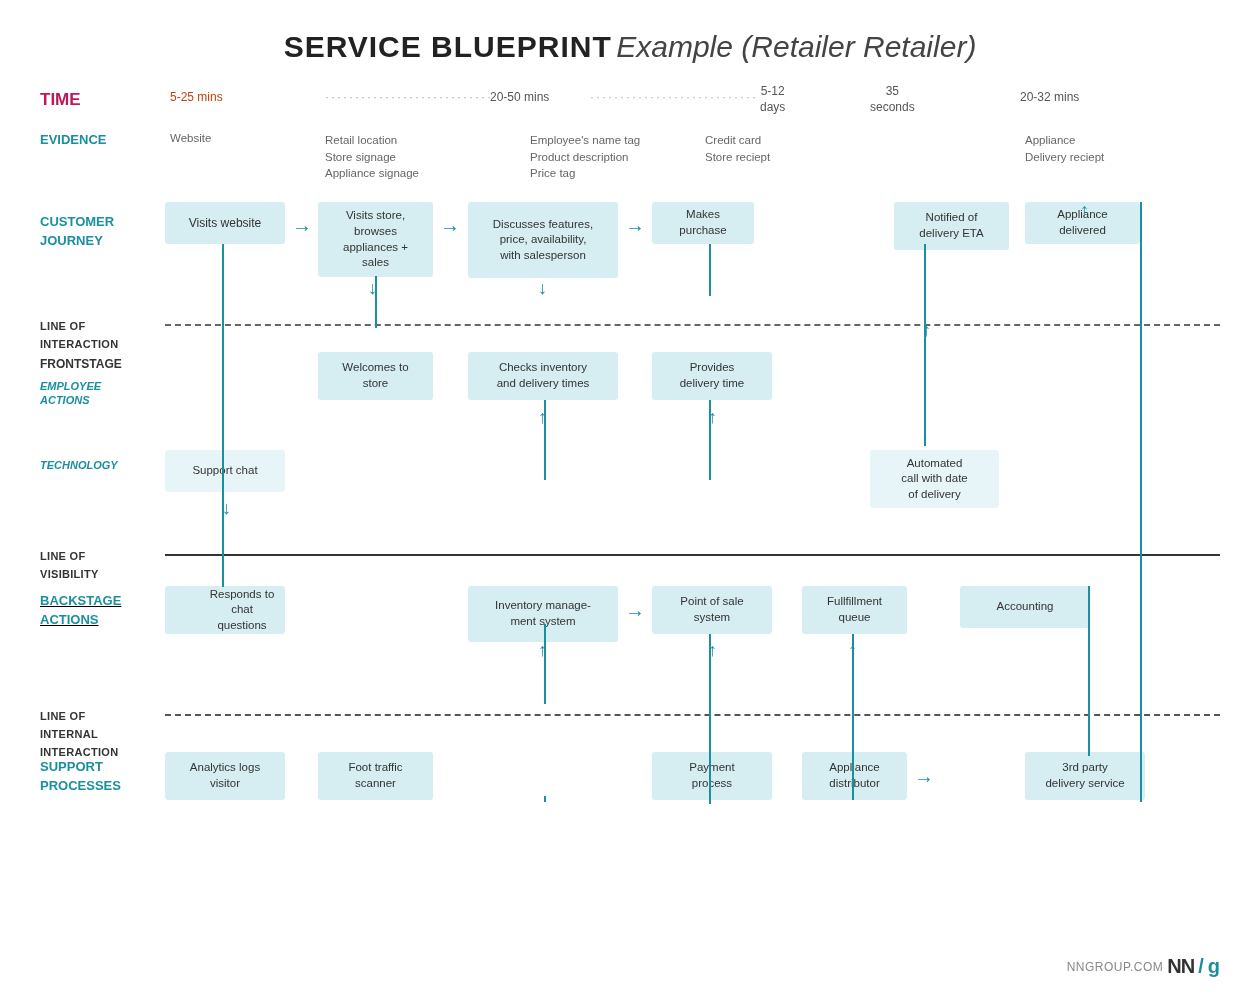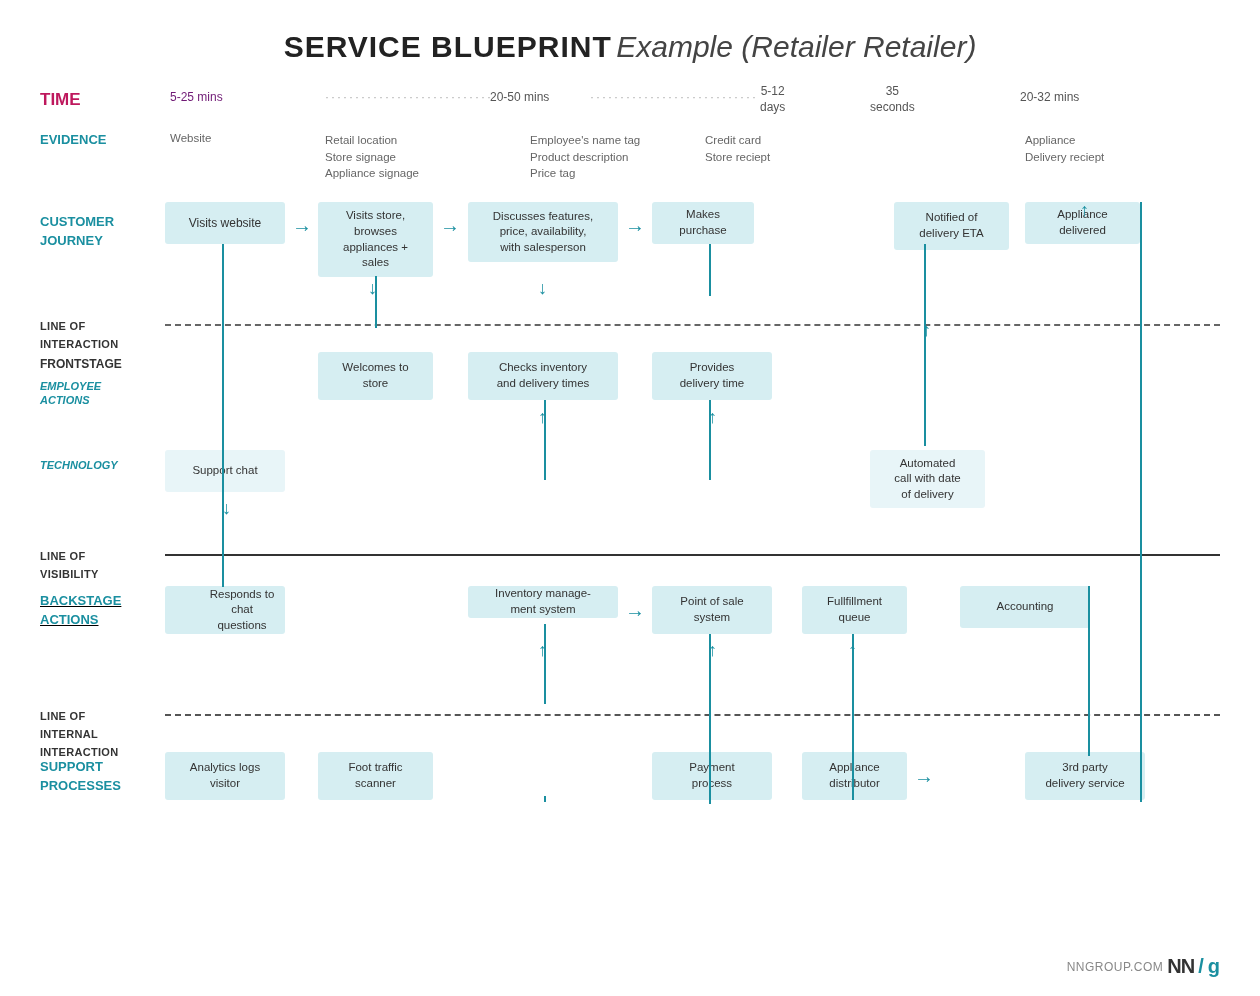--- a/index.html
+++ b/index.html
@@ -94,21 +94,21 @@
   <div class="title-area">
     <span class="title-bold">SERVICE BLUEPRINT</span>
     <span class="title-italic"> <span>Example (Retailer Retailer)</span></span>
   </div>
 
   <div class="blueprint-canvas">
 
     <div style="position:absolute; top:0; left:0; width:100%; display:flex; align-items:center;">
       <span style="width:130px; min-width:130px; font-size:17px; font-weight:800; color:#be185d; text-transform:uppercase;">TIME</span>
       <div style="flex:1; position:relative; height:36px;">
-        <span style="position:absolute; left:0; top:8px; font-size:12px; color:#701a75;">5-25 mins</span>
+        <span style="position:absolute; left:0; top:8px; font-size:12px; color:#c2410c;">5-25 mins</span>
         <span style="position:absolute; left:155px; top:8px; font-size:12px; color:#aaa; letter-spacing:2px;">····························</span>
         <span style="position:absolute; left:320px; top:8px; font-size:12px; color:#555;">20-50 mins</span>
         <span style="position:absolute; left:420px; top:8px; font-size:12px; color:#aaa; letter-spacing:2px;">····························</span>
         <span style="position:absolute; left:590px; top:2px; font-size:12px; color:#555; text-align:center; line-height:1.3;">5-12<br>days</span>
         <span style="position:absolute; left:700px; top:2px; font-size:12px; color:#555; text-align:center; line-height:1.3;">35<br>seconds</span>
         <span style="position:absolute; left:850px; top:8px; font-size:12px; color:#555;">20-32 mins</span>
       </div>
     </div>
 
     <div style="position:absolute; top:48px; left:0; width:100%; display:flex; align-items:flex-start;">
@@ -133,21 +133,21 @@
       </div>
 
       <div style="position:absolute; left:252px; top:12px; font-size:20px; color:#1a8fa0; font-weight:bold;">→</div>
 
       <div class="box" style="left:278px; top:0; width:115px; height:75px; display:flex; align-items:center; justify-content:center; text-align:center;">
         <span style="font-size:11.5px;">Visits store,<br>browses<br>appliances +<br>sales</span>
       </div>
 
       <div style="position:absolute; left:400px; top:12px; font-size:20px; color:#1a8fa0; font-weight:bold;">→</div>
 
-      <div class="box" style="left:428px; top:0; width:150px; height:60px; display:flex; align-items:center; justify-content:center; text-align:center;">
+      <div class="box" style="left:428px; top:0; width:150px; height:76px; display:flex; align-items:center; justify-content:center; text-align:center;">
         <span style="font-size:11.5px;">Discusses features,<br>price, availability,<br>with salesperson</span>
       </div>
 
       <div style="position:absolute; left:585px; top:12px; font-size:20px; color:#1a8fa0; font-weight:bold;">→</div>
 
       <div class="box" style="left:612px; top:0; width:102px; height:42px; display:flex; align-items:center; justify-content:center; text-align:center;">
         <span style="font-size:11.5px;">Makes purchase</span>
       </div>
 
       <div class="box" style="left:854px; top:0; width:115px; height:48px; display:flex; align-items:center; justify-content:center; text-align:center;">
@@ -195,21 +195,21 @@
 
     <div style="position:absolute; top:368px; left:0; width:100%;">
       <div style="position:absolute; left:0; top:5px; width:120px;">
         <span style="font-size:11px; font-weight:700; font-style:italic; color:#1a8fa0; text-transform:uppercase;">TECHNOLOGY</span>
       </div>
 
       <div class="box box-light" style="left:125px; top:0; width:120px; height:42px; display:flex; align-items:center; justify-content:center; text-align:center;">
         <span style="font-size:11.5px;">Support chat</span>
       </div>
 
-      <div class="box box-light" style="left:830px; top:0; width:115px; height:58px; display:flex; align-items:center; justify-content:center; text-align:center;">
+      <div class="box box-light" style="left:830px; top:0; width:129px; height:58px; display:flex; align-items:center; justify-content:center; text-align:center;">
         <span style="font-size:11.5px;">Automated<br>call with date<br>of delivery</span>
       </div>
 
       <div style="position:absolute; left:182px; top:48px; font-size:18px; color:#1a8fa0;">↓</div>
 
       <div style="position:absolute; left:882px; top:-130px; font-size:18px; color:#1a8fa0;">↑</div>
 
       <div style="position:absolute; left:1040px; top:-250px; font-size:18px; color:#1a8fa0;">↑</div>
     </div>
 
@@ -222,21 +222,21 @@
 
     <div style="position:absolute; top:504px; left:0; width:100%;">
       <div style="position:absolute; left:0; top:5px; width:120px;text-decoration:underline;">
         <span style="font-size:13px; font-weight:800; color:#1a8fa0; text-transform:uppercase; line-height:1.3;">BACKSTAGE<br>ACTIONS</span>
       </div>
 
       <div class="box" style="left:125px; top:0; width:120px; height:48px; display:flex; align-items:center; justify-content:center; text-align:center;padding-left:44px;">
         <span style="font-size:11.5px;">Responds to<br>chat questions</span>
       </div>
 
-      <div class="box" style="left:428px; top:0; width:150px; height:32px; display:flex; align-items:center; justify-content:center; text-align:center;">
+      <div class="box" style="left:428px; top:0; width:150px; height:56px; display:flex; align-items:center; justify-content:center; text-align:center;">
         <span style="font-size:11.5px;">Inventory manage-<br>ment system</span>
       </div>
 
       <div style="position:absolute; left:585px; top:13px; font-size:20px; color:#1a8fa0; font-weight:bold;">→</div>
 
       <div class="box" style="left:612px; top:0; width:120px; height:48px; display:flex; align-items:center; justify-content:center; text-align:center;">
         <span style="font-size:11.5px;">Point of sale<br>system</span>
       </div>
 
       <div class="box" style="left:762px; top:0; width:105px; height:48px; display:flex; align-items:center; justify-content:center; text-align:center;">

